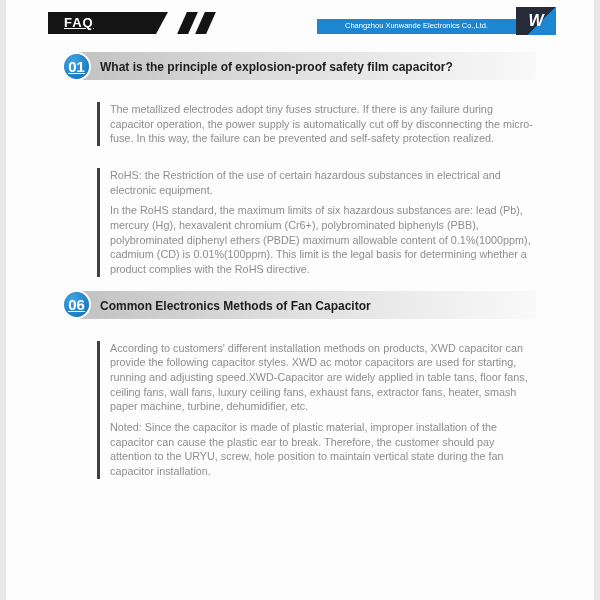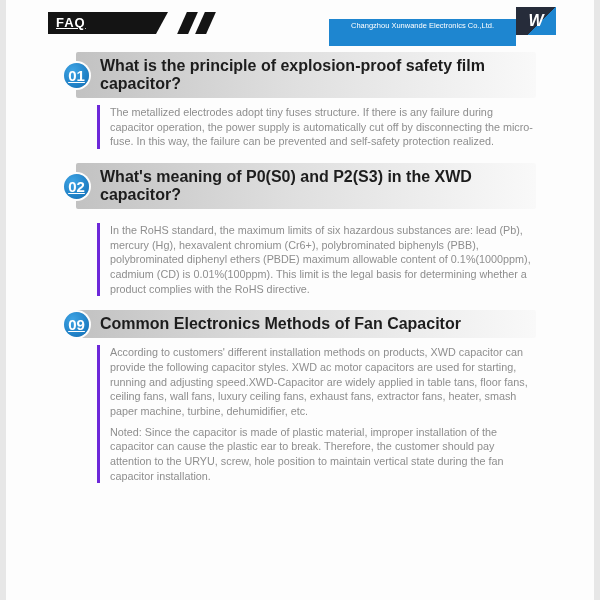--- a/index.html
+++ b/index.html
@@ -24,43 +24,43 @@
   }
   .faq-tab {
     position: absolute;
     left: 0; top: 2px;
     width: 120px; height: 22px;
     background: #141414;
     color: #fff;
     font-weight: bold;
     font-size: 13px;
     line-height: 22px;
-    padding-left: 8px;
+    padding-left: 16px;
     letter-spacing: 1px;
     clip-path: polygon(0 0, 100% 0, calc(100% - 12px) 100%, 0 100%);
     text-decoration: underline;
   }
   .stripe {
     position: absolute;
     top: 2px;
     width: 11px; height: 22px;
     background: #141414;
     transform: skewX(-24deg);
   }
   .stripe.s1 { left: 134px; }
   .stripe.s2 { left: 152px; }
   .company-bar {
     position: absolute;
     right: 30px; top: 9px;
-    height: 27px;
+    height: 15px;
     background: #1e86d0;
     color: #fff;
     font-size: 7.5px;
     line-height: 13px;
-    padding: 0 22px;
+    padding: 0 28px;
     white-space: nowrap;
   }
   .logo {
     position: absolute;
     right: -10px; top: -3px;
     width: 40px; height: 28px;
     background: linear-gradient(135deg, #262c3a 58%, #1e86d0 58%);
     color: #fff;
     display: flex;
     align-items: center;
@@ -92,27 +92,27 @@
     text-decoration: underline;
   }
   .q-bar {
     flex: 1;
     margin-left: -13px;
     padding: 5px 10px 5px 24px;
     background: linear-gradient(90deg, #c2c2c2 0%, #dedede 45%, #f2f2f2 85%, #f9f9f9 100%);
     border-radius: 2px;
   }
   .q-text {
-    font-size: 16px;
+    font-size: 12px;
     font-weight: bold;
     color: #1d1d1d;
   }
   .answer {
-    margin: 7px 0 0 33px;
-    border-left: 3px solid #6d28d9;
+    margin: 22px 0 0 33px;
+    border-left: 3px solid #404040;
     padding-left: 10px;
     color: #8e8e8e;
     font-size: 10.8px;
     line-height: 1.36;
   }
   .answer p { margin: 0 0 6px 0; }
   .answer p:last-child { margin-bottom: 0; }
 </style>
 </head>
 <body>
@@ -141,40 +141,33 @@
       <div class="q-bar">
         <span class="q-text">What is the principle of explosion-proof safety film capacitor?</span>
       </div>
     </div>
     <div class="answer">
       <p>The metallized electrodes adopt tiny fuses structure. If there is any failure during capacitor operation, the power supply is automatically cut off by disconnecting the micro-fuse. In this way, the failure can be prevented and self-safety protection realized.</p>
     </div>
   </section>
 
   <section class="faq-item">
-    <div class="q-row">
-      <div class="q-badge">
-        <span>02</span>
-      </div>
-      <div class="q-bar">
-        <span class="q-text">What's meaning of P0(S0) and P2(S3) in the XWD capacitor?</span>
-      </div>
-    </div>
   </section>
 
   <section class="faq-item">
     <div class="answer">
+      <p>RoHS: the Restriction of the use of certain hazardous substances in electrical and electronic equipment.</p>
       <p>In the RoHS standard, the maximum limits of six hazardous substances are: lead (Pb), mercury (Hg), hexavalent chromium (Cr6+), polybrominated biphenyls (PBB), polybrominated diphenyl ethers (PBDE) maximum allowable content of 0.1%(1000ppm), cadmium (CD) is 0.01%(100ppm). This limit is the legal basis for determining whether a product complies with the RoHS directive.</p>
     </div>
   </section>
 
   <section class="faq-item">
     <div class="q-row">
       <div class="q-badge">
-        <span>09</span>
+        <span>06</span>
       </div>
       <div class="q-bar">
         <span class="q-text">Common Electronics Methods of Fan Capacitor</span>
       </div>
     </div>
     <div class="answer">
       <p>According to customers' different installation methods on products, XWD capacitor can provide the following capacitor styles. XWD ac motor capacitors are used for starting, running and adjusting speed.XWD-Capacitor are widely applied in table tans, floor fans, ceiling fans, wall fans, luxury ceiling fans, exhaust fans, extractor fans, heater, smash paper machine, turbine, dehumidifier, etc.</p>
       <p>Noted: Since the capacitor is made of plastic material, improper installation of the capacitor can cause the plastic ear to break. Therefore, the customer should pay attention to the URYU, screw, hole position to maintain vertical state during the fan capacitor installation.</p>
     </div>
   </section>

